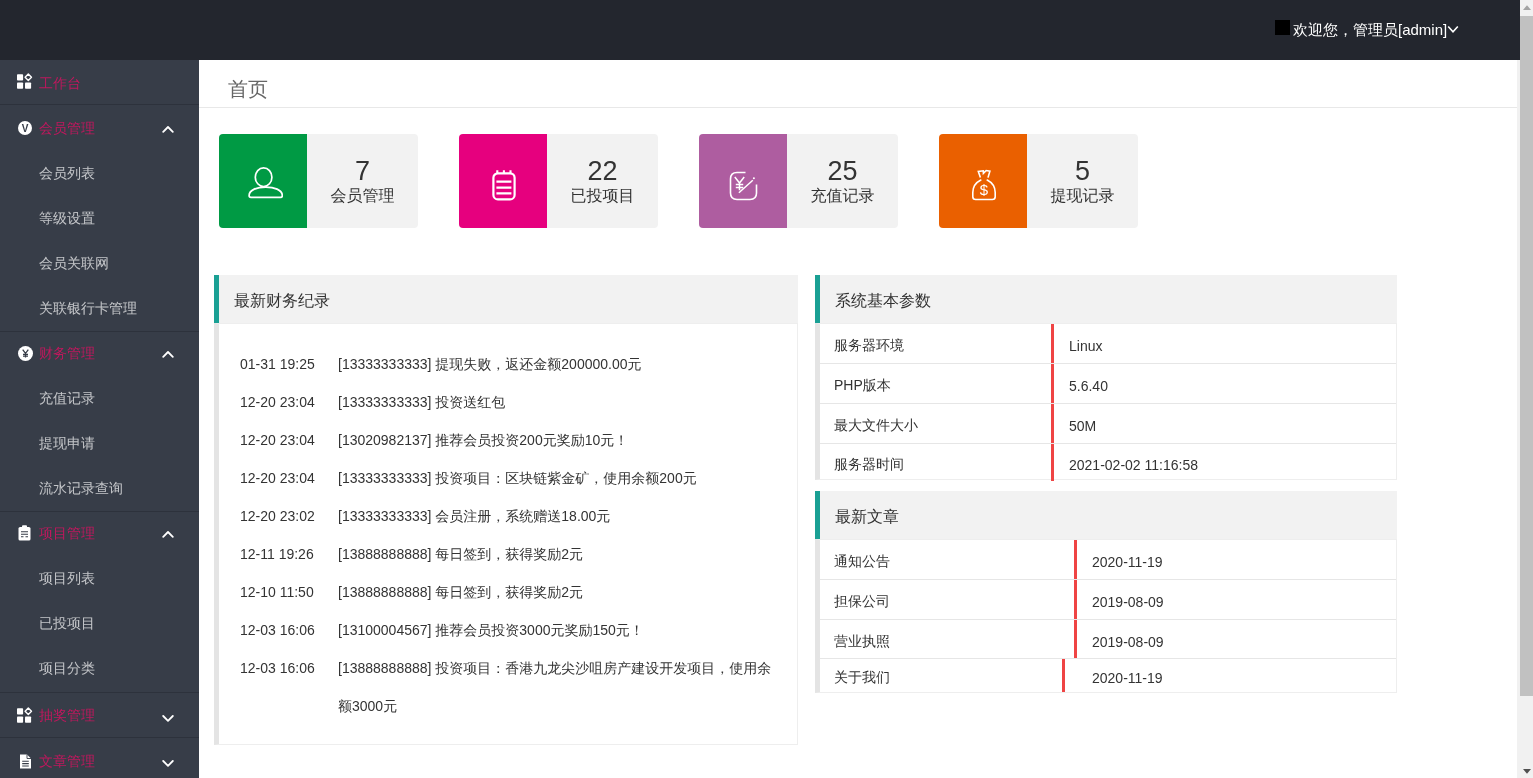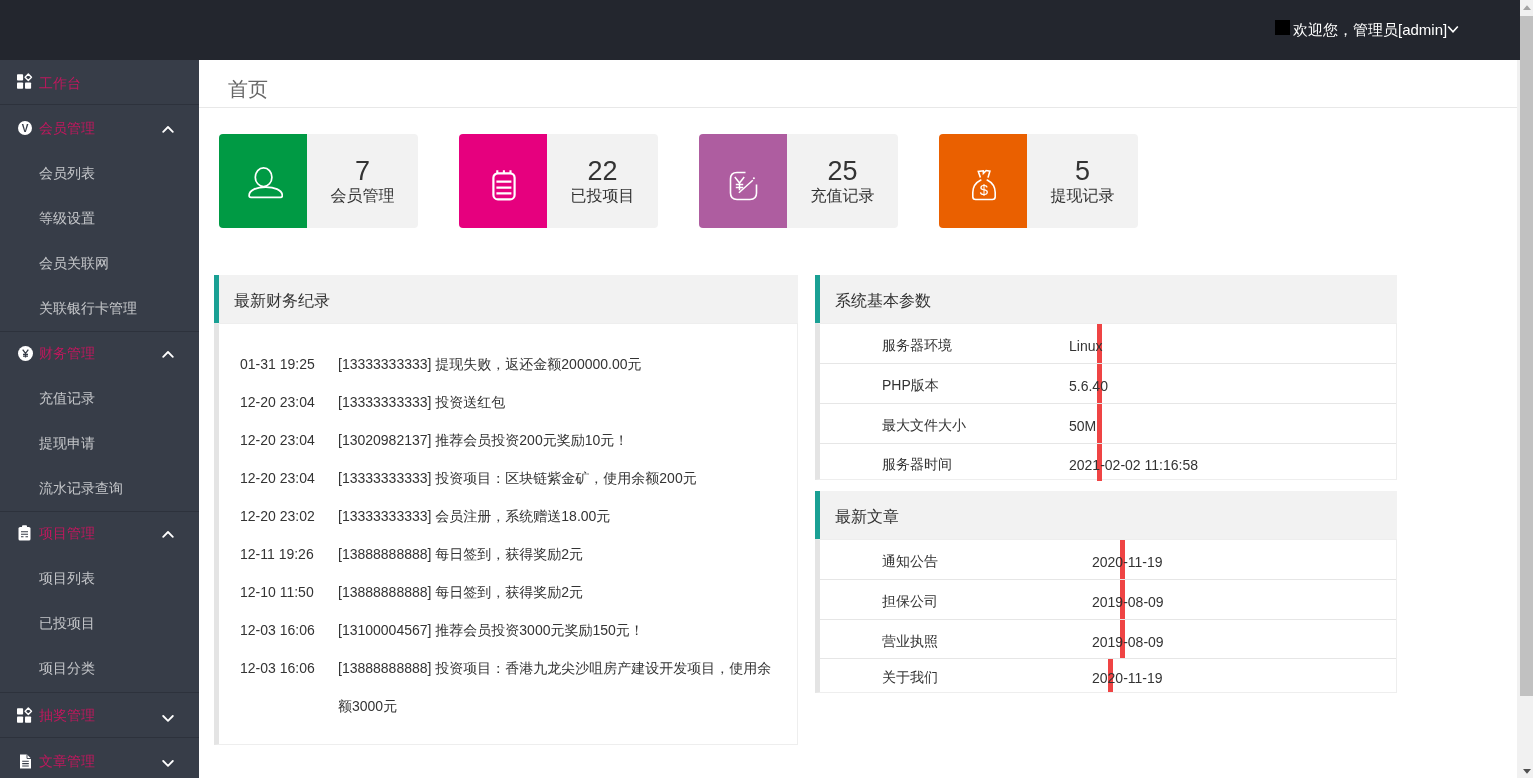--- a/index.html
+++ b/index.html
@@ -28,22 +28,22 @@
 .cbody { position:absolute; left:88px; top:0; width:111px; height:94px; background:#f2f2f2;
   border-radius:0 4px 4px 0; text-align:center; color:#333; }
 .cnum { margin-top:24px; font-size:27px; line-height:27px; }
 .clab { margin-top:2px; font-size:16px; line-height:17px; }
 
 .qhd { height:48px; line-height:51px; background:#f2f2f2; border-left:5px solid #1aa094;
   padding-left:15px; font-size:16px; color:#333; }
 .pbody { background:#fff; border:1px solid #eee; border-left:5px solid #e4e4e4; }
 .trow { position:relative; border-bottom:1px solid #e6e6e6; }
 .trow:last-child { border-bottom:none; }
-.tc1 { position:absolute; left:0; top:0; bottom:0; border-right:5px solid #ef4444;
-  padding-left:14px; padding-top:5px; font-size:14px; color:#333; display:flex; align-items:center;margin-left:48px; }
+.tc1 { position:absolute; left:0; top:0; bottom:0; border-right:3px solid #ef4444;
+  padding-left:14px; padding-top:5px; font-size:14px; color:#333; display:flex; align-items:center; }
 .tc2 { position:absolute; top:0; bottom:0; padding-left:15px; padding-top:5px; font-size:14px; color:#333;
   display:flex; align-items:center; }
 
 #recs { position:absolute; left:219px; top:345px; width:578px; padding:0 20px 0 21px;
   font-size:14px; line-height:38px; color:#333; }
 .rec { position:relative; padding-left:98px; }
 .rec .t { position:absolute; left:0; top:0; }
 
 #sbtrack { left:1517px; top:0; width:16px; height:778px; background:#f1f1f1; z-index:1; }
 #sbthumb { left:1520px; top:16px; width:13px; height:680px; background:#c1c1c1; z-index:3; }

